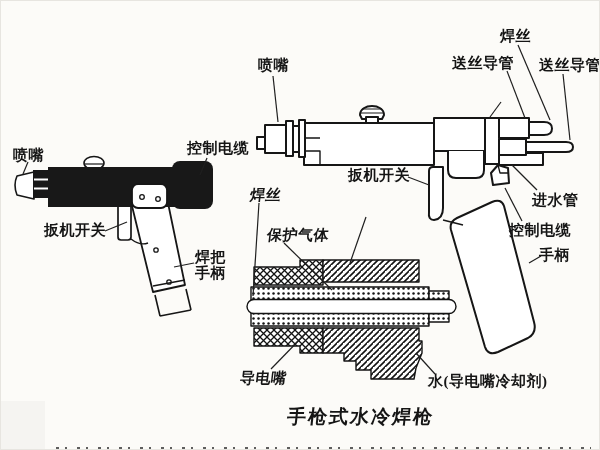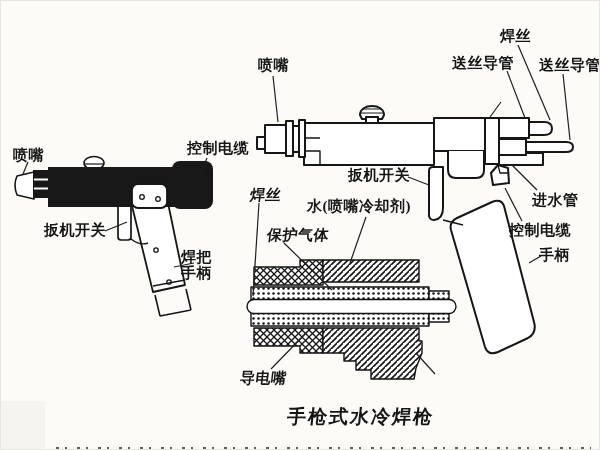--- a/index.html
+++ b/index.html
@@ -152,35 +152,35 @@
       <path d="M365,216 L349,262"></path>
       <path d="M283,242 L331,289"></path>
       <path d="M270,368 L306,331"></path>
       <path d="M434,373 L415,352"></path>
     </g>
   </svg>
 
   <div class="lbl" style="left:12px;top:146px">喷嘴</div>
   <div class="lbl" style="left:186px;top:139px">控制电缆</div>
   <div class="lbl" style="left:43px;top:221px">扳机开关</div>
-  <div class="lbl two-line" style="left:180px;top:248px">
+  <div class="lbl two-line" style="left:194px;top:248px">
     <span>焊把</span>
     <span>手柄</span>
   </div>
 
   <div class="lbl" style="left:257px;top:56px">喷嘴</div>
   <div class="lbl" style="left:499px;top:27px">焊丝</div>
   <div class="lbl" style="left:451px;top:54px">送丝导管</div>
   <div class="lbl" style="left:538px;top:56px">送丝导管</div>
   <div class="lbl" style="left:347px;top:166px">扳机开关</div>
   <div class="lbl" style="left:531px;top:191px">进水管</div>
   <div class="lbl" style="left:508px;top:221px">控制电缆</div>
   <div class="lbl" style="left:538px;top:246px">手柄</div>
 
   <div class="lbl kai" style="left:249px;top:186px">焊丝</div>
-  <div class="lbl" style="left:306px;top:197px">水(喷嘴冷却剂)</div>
   <div class="lbl kai" style="left:266px;top:226px">保护气体</div>
   <div class="lbl kai" style="left:239px;top:369px">导电嘴</div>
+  <div class="lbl" style="left:427px;top:372px">水(导电嘴冷却剂)</div>
 
   <div class="lbl caption" style="left:286px;top:406px">手枪式水冷焊枪</div>
 
   <div class="cut-text-marks"></div>
 </div>
 
 </body></html>

